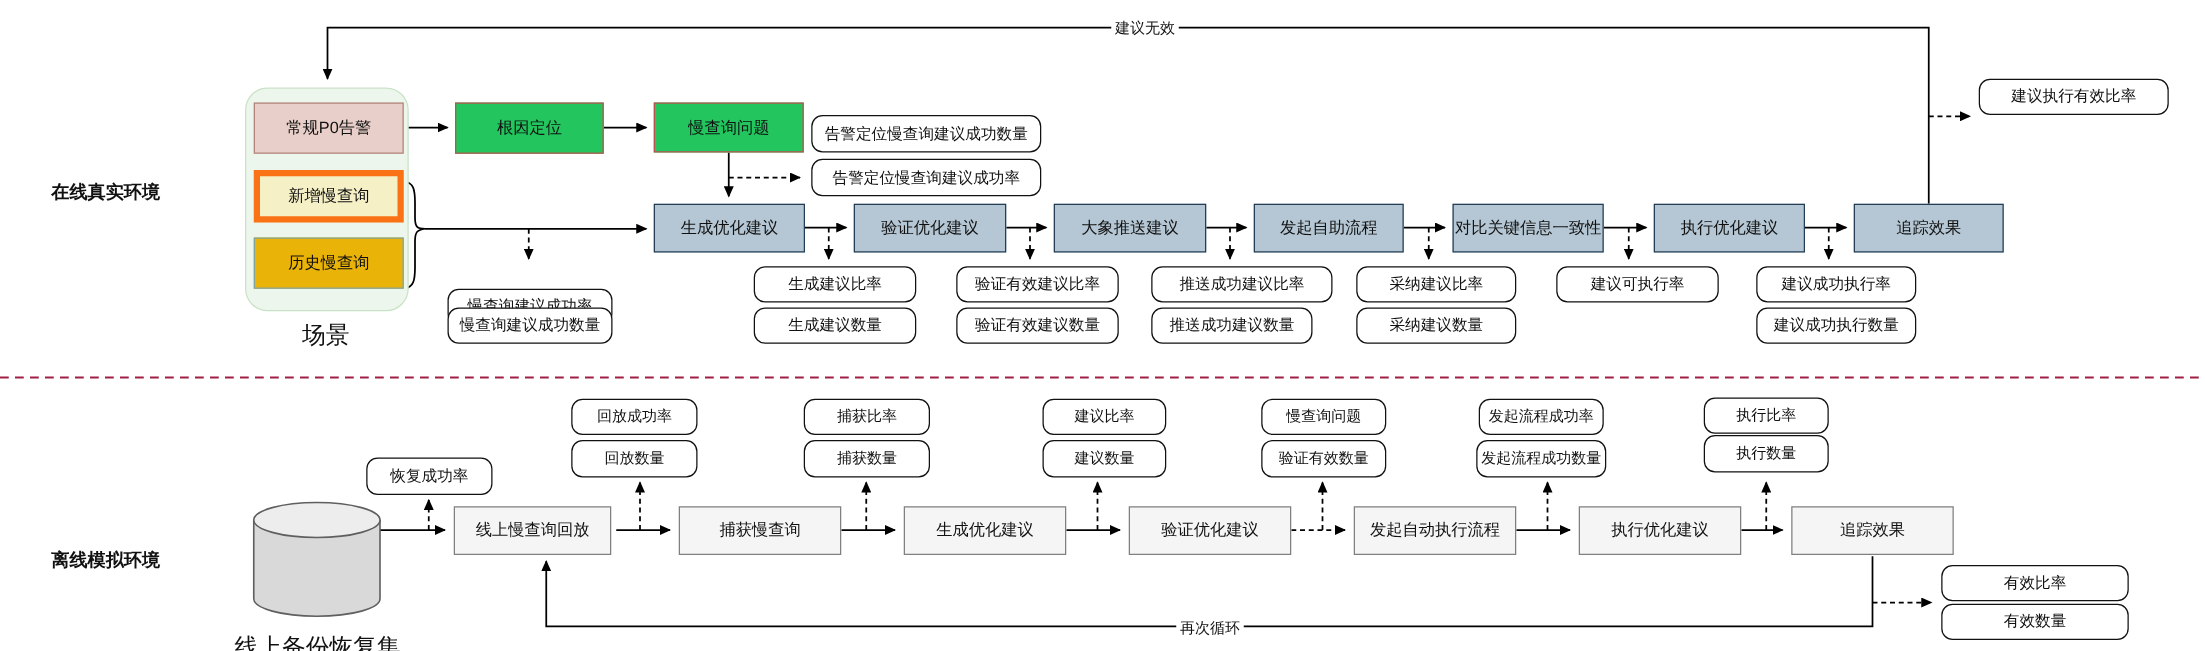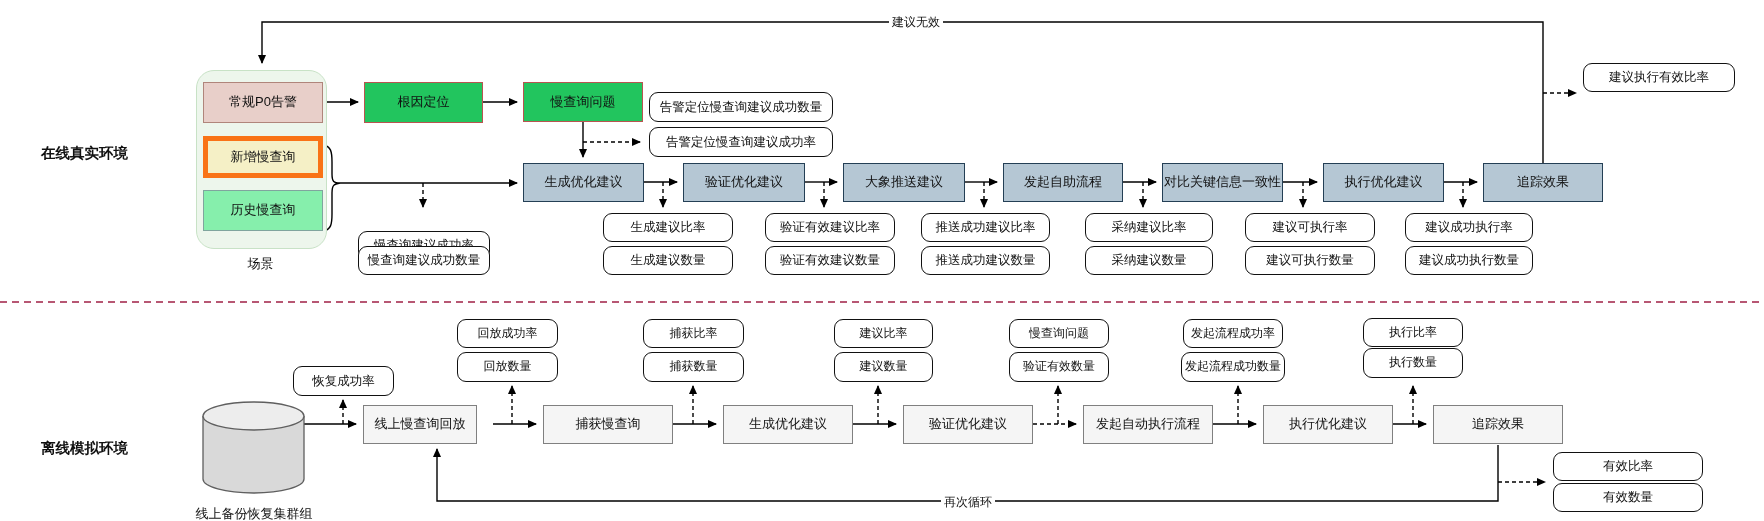--- a/index.html
+++ b/index.html
@@ -7,29 +7,29 @@
     position:relative;width:1764px;height:521px;background:#ffffff;
     font-family:"Liberation Sans","DejaVu Sans",sans-serif;color:#111;overflow:hidden;
   }
   svg.wires{position:absolute;left:0;top:0;z-index:1;}
   .box{
     position:absolute;display:flex;align-items:center;justify-content:center;
     text-align:center;box-sizing:border-box;font-size:13px;line-height:1.15;z-index:2;
   }
   .node-p0{background:#e8cfc9;border:1px solid #b0857b;}
   .node-yellow{background:#f5f0c6;border:5px solid #f97316;}
-  .node-teal{background:#86efac;border:1px solid #80a59e;}
+  .node-teal{background:#eab308;border:1px solid #80a59e;}
   .node-pink{background:#22c55e;border:1px solid #b85450;}
   .node-blue{background:#b5c7d4;border:1px solid #243f55;}
   .node-gray{background:#f5f5f5;border:1px solid #808080;}
   .metric{background:#ffffff;border:1.4px solid #111;border-radius:9px;font-size:12.5px;}
   .metric.sm{font-size:12px;}
   .scene-wrap{position:absolute;background:#edf6ec;border:1px solid #c8e2c6;border-radius:18px;z-index:1;}
   .sec-label{position:absolute;font-weight:bold;font-size:14.5px;z-index:2;}
-  .small-label{position:absolute;font-size:13px;text-align:center;z-index:2;}
+  .small-label{position:absolute;font-size:19px;text-align:center;z-index:2;}
   .wire-label{position:absolute;background:#ffffff;font-size:12px;padding:0 3px;z-index:3;}
 </style>
 </head>
 <body>
 
 <div class="canvas">
 
   <svg class="wires" width="1764" height="521">
     <defs>
       <marker id="ah" markerWidth="9" markerHeight="8" refX="8" refY="4" orient="auto" markerUnits="userSpaceOnUse">
@@ -109,39 +109,38 @@
   <div class="box node-blue" style="left:1162px;top:163px;width:121px;height:39px;">对比关键信息一致性</div>
   <div class="box node-blue" style="left:1323px;top:163px;width:121px;height:39px;">执行优化建议</div>
   <div class="box node-blue" style="left:1483px;top:163px;width:120px;height:39px;">追踪效果</div>
 
   <div class="box metric" style="left:358px;top:213px;width:132px;height:29px;margin-top:18px;">慢查询建议成功率</div>
   <div class="box metric" style="left:358px;top:246px;width:132px;height:29px;">慢查询建议成功数量</div>
   <div class="box metric" style="left:603px;top:213px;width:130px;height:29px;">生成建议比率</div>
   <div class="box metric" style="left:603px;top:246px;width:130px;height:29px;">生成建议数量</div>
   <div class="box metric" style="left:765px;top:213px;width:130px;height:29px;">验证有效建议比率</div>
   <div class="box metric" style="left:765px;top:246px;width:130px;height:29px;">验证有效建议数量</div>
-  <div class="box metric" style="left:921px;top:213px;width:129px;height:29px;">推送成功建议比率</div>
+  <div class="box metric" style="left:921px;top:213px;width:145px;height:29px;">推送成功建议比率</div>
   <div class="box metric" style="left:921px;top:246px;width:129px;height:29px;">推送成功建议数量</div>
   <div class="box metric" style="left:1085px;top:213px;width:128px;height:29px;">采纳建议比率</div>
   <div class="box metric" style="left:1085px;top:246px;width:128px;height:29px;">采纳建议数量</div>
   <div class="box metric" style="left:1245px;top:213px;width:130px;height:29px;">建议可执行率</div>
-  <div class="box metric" style="left:1245px;top:246px;width:130px;height:29px;">建议可执行数量</div>
   <div class="box metric" style="left:1405px;top:213px;width:128px;height:29px;">建议成功执行率</div>
   <div class="box metric" style="left:1405px;top:246px;width:128px;height:29px;">建议成功执行数量</div>
 
   <div class="box metric" style="left:1583px;top:63px;width:152px;height:29px;">建议执行有效比率</div>
 
   <div class="wire-label" style="left:889px;top:14px;">建议无效</div>
 
   <div class="sec-label" style="left:41px;top:439px;">离线模拟环境</div>
   <div class="small-label" style="left:179px;top:505px;width:150px;">线上备份恢复集群组</div>
 
   <div class="box metric" style="left:293px;top:366px;width:101px;height:30px;">恢复成功率</div>
 
-  <div class="box node-gray" style="left:363px;top:405px;width:114px;height:39px;text-align:center;">线上慢查询回放</div>
+  <div class="box node-gray" style="left:363px;top:405px;width:126px;height:39px;text-align:center;">线上慢查询回放</div>
   <div class="box node-gray" style="left:543px;top:405px;width:130px;height:39px;">捕获慢查询</div>
   <div class="box node-gray" style="left:723px;top:405px;width:130px;height:39px;">生成优化建议</div>
   <div class="box node-gray" style="left:903px;top:405px;width:130px;height:39px;">验证优化建议</div>
   <div class="box node-gray" style="left:1083px;top:405px;width:130px;height:39px;">发起自动执行流程</div>
   <div class="box node-gray" style="left:1263px;top:405px;width:130px;height:39px;">执行优化建议</div>
   <div class="box node-gray" style="left:1433px;top:405px;width:130px;height:39px;">追踪效果</div>
 
   <div class="box metric sm" style="left:457px;top:319px;width:101px;height:29px;">回放成功率</div>
   <div class="box metric sm" style="left:457px;top:352px;width:101px;height:30px;">回放数量</div>
   <div class="box metric sm" style="left:643px;top:319px;width:101px;height:29px;">捕获比率</div>

